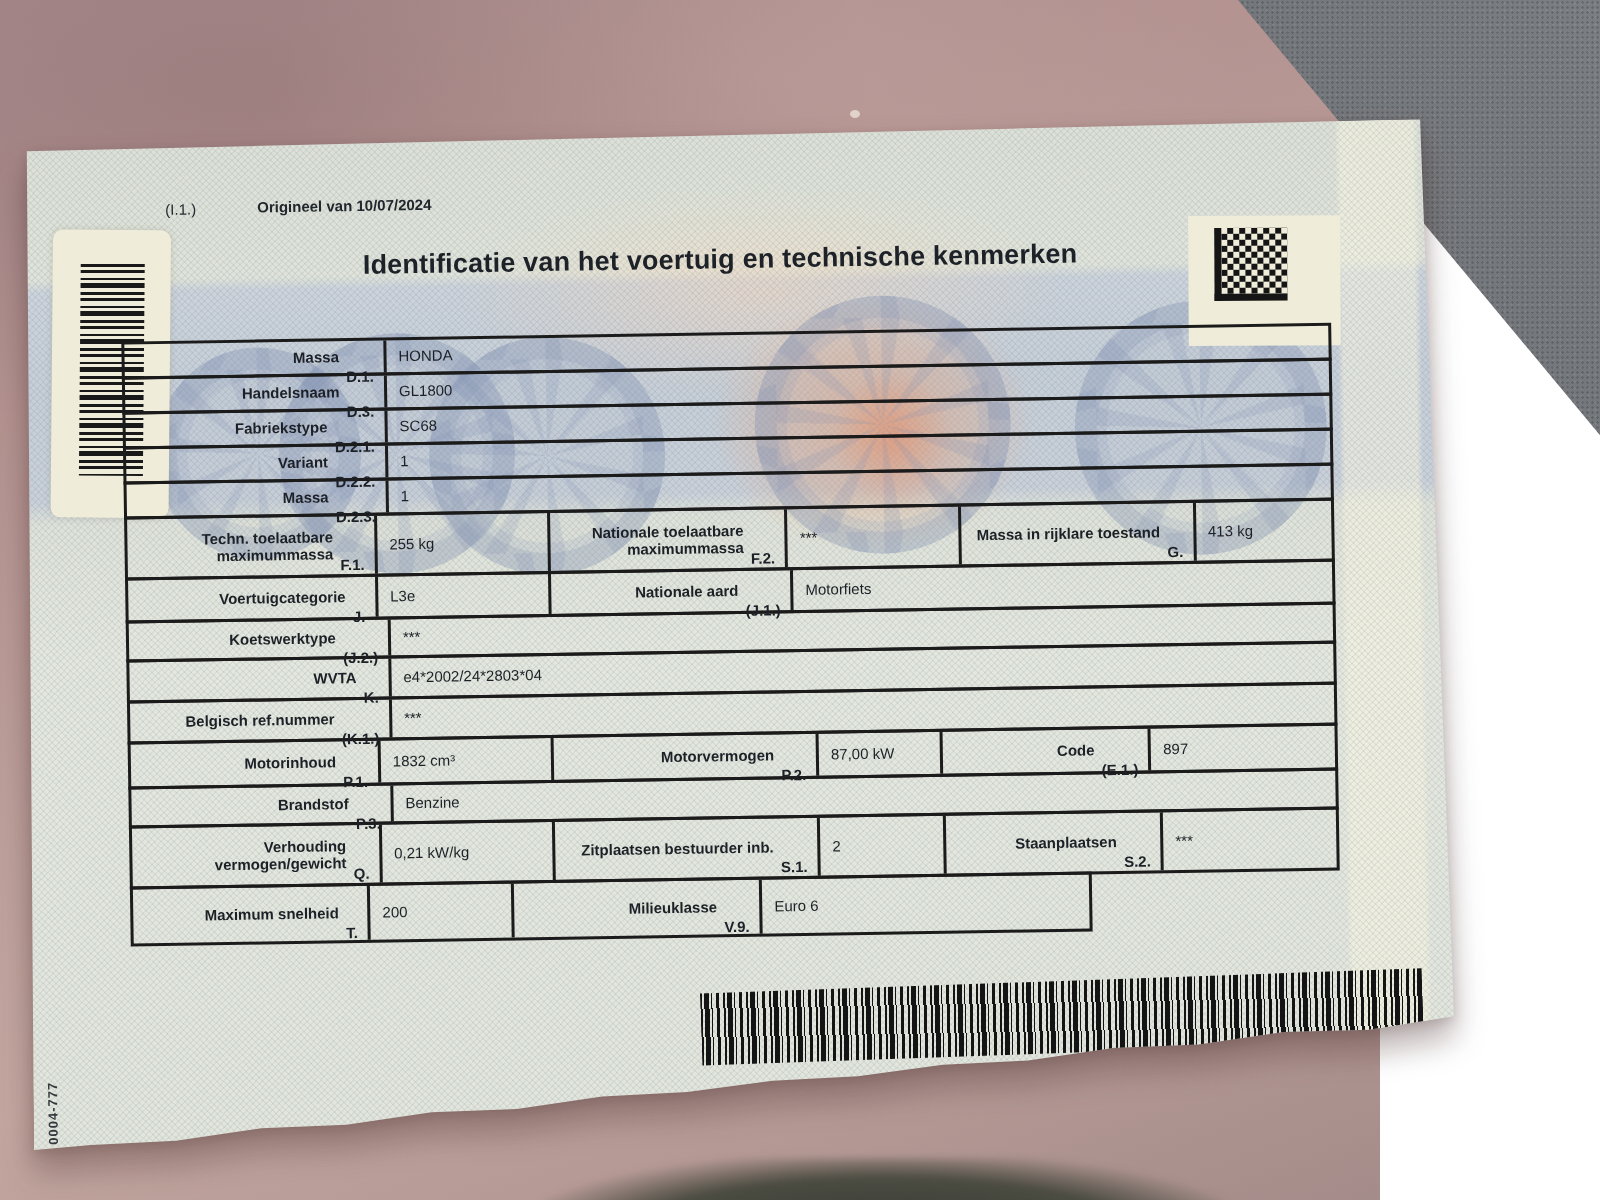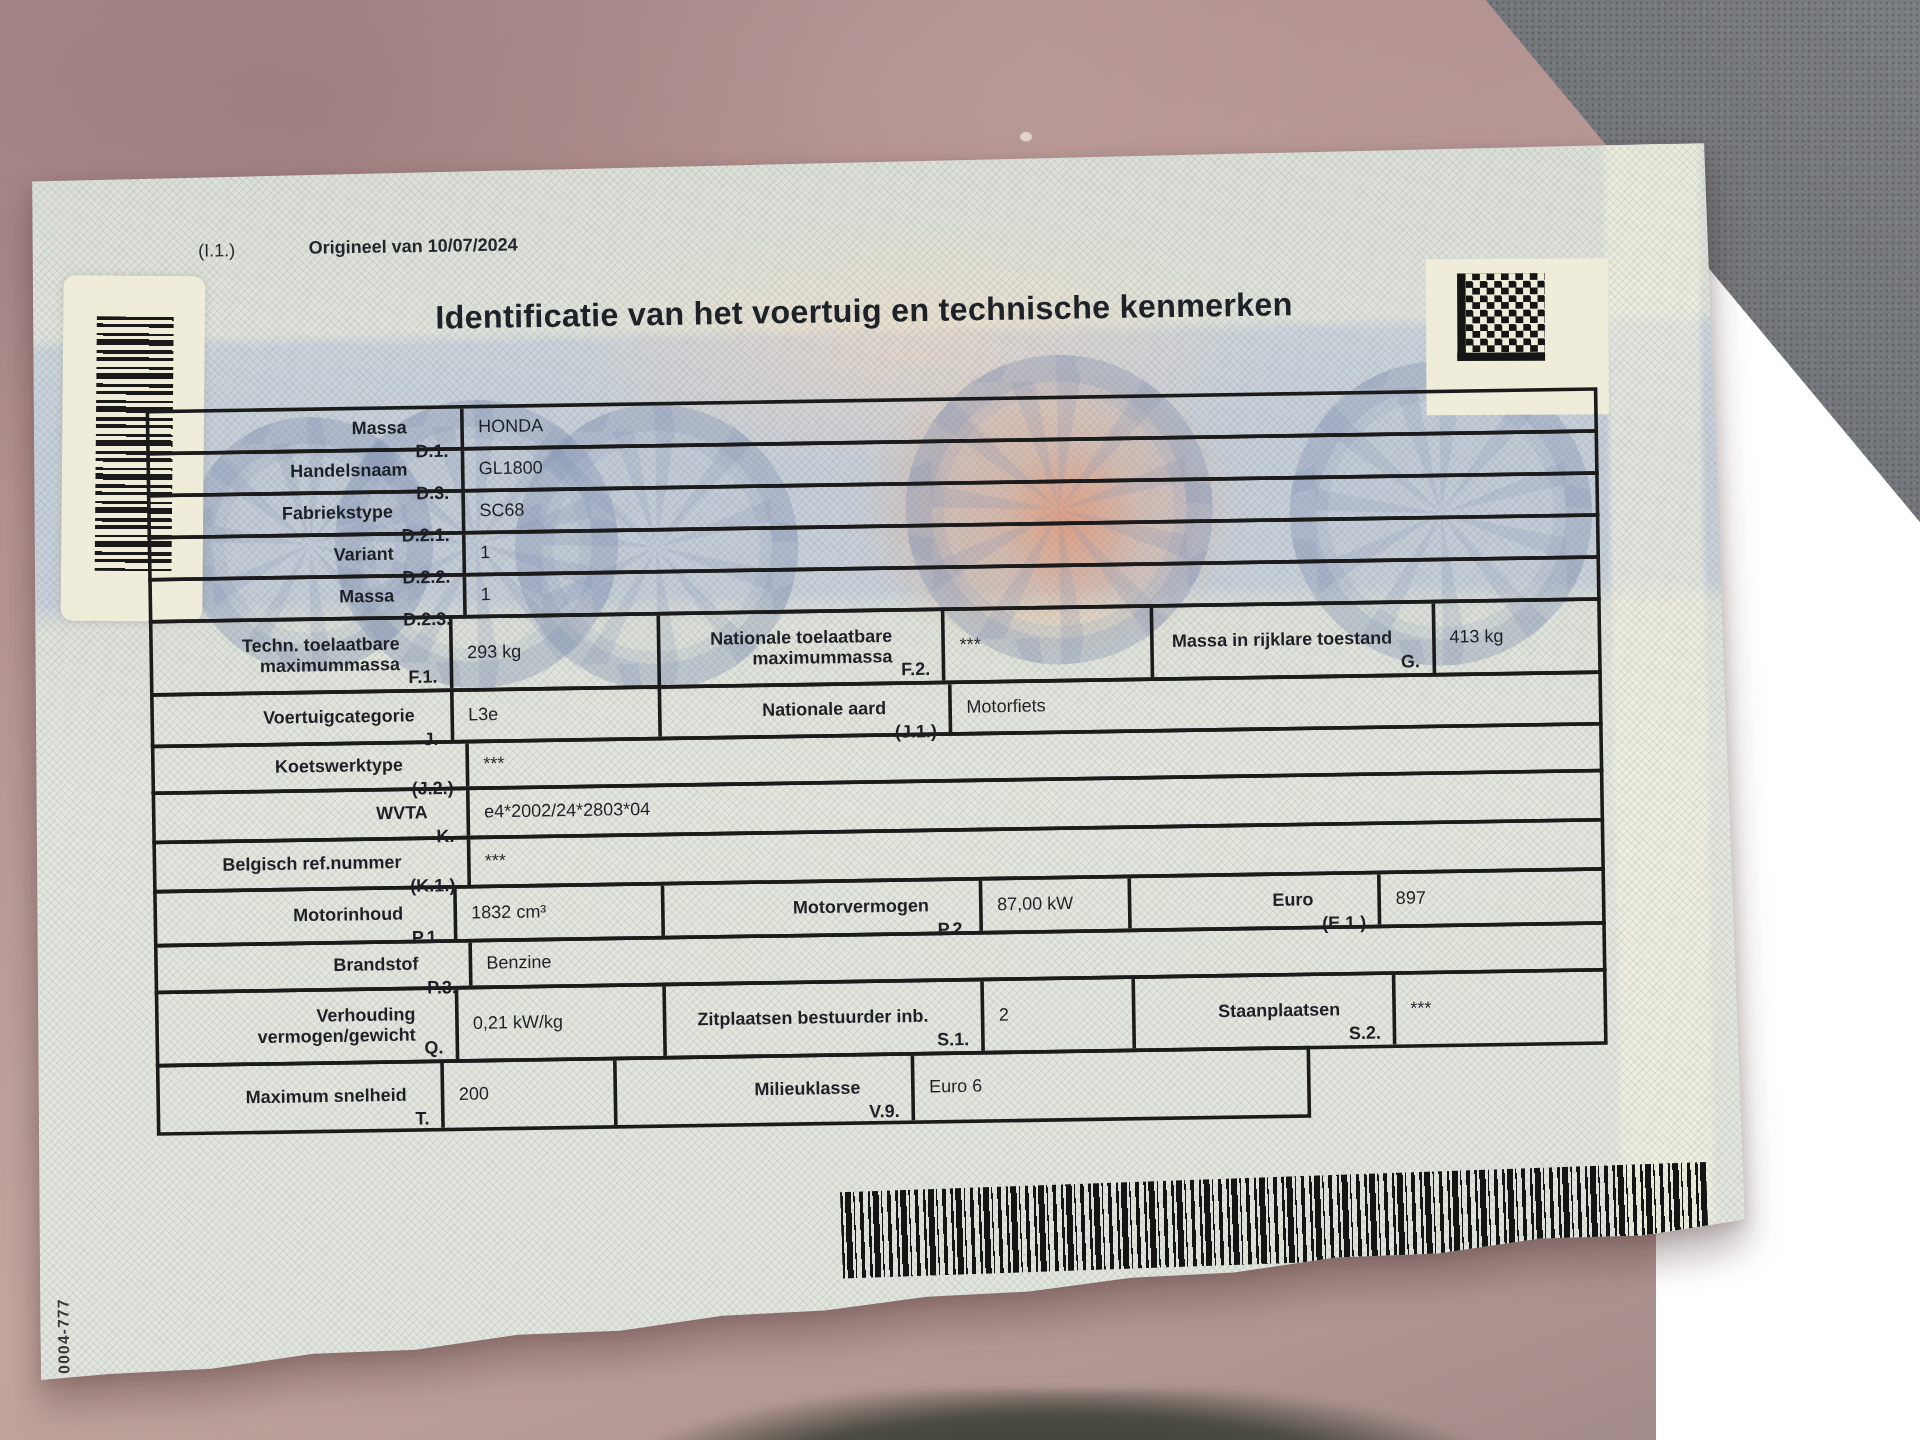--- a/index.html
+++ b/index.html
@@ -165,21 +165,21 @@
               <span>1</span>
             </div>
         </div>
 
         <div class="trow" style="height:64px">
           <div class="c l" style="width:20.5%">
               <span>Techn. toelaatbare maximummassa</span>
               <span class="lc">F.1.</span>
             </div>
           <div class="c v" style="width:14.4%">
-              <span>293 kg</span>
+              <span>255 kg</span>
             </div>
           <div class="c l" style="width:19.7%">
               <span>Nationale toelaatbare maximummassa</span>
               <span class="lc">F.2.</span>
             </div>
           <div class="c v" style="width:14.4%">
               <span>***</span>
             </div>
           <div class="c l" style="width:19.5%">
               <span>Massa in rijklare toestand</span>
@@ -246,21 +246,21 @@
               <span>1832 cm³</span>
             </div>
           <div class="c l" style="width:22%">
               <span>Motorvermogen</span>
               <span class="lc">P.2.</span>
             </div>
           <div class="c v" style="width:10.3%">
               <span>87,00 kW</span>
             </div>
           <div class="c l" style="width:17.3%">
-              <span>Euro</span>
+              <span>Code</span>
               <span class="lc">(E.1.)</span>
             </div>
           <div class="c v" style="width:15.5%">
               <span>897</span>
             </div>
         </div>
 
         <div class="trow" style="height:42px">
           <div class="c l" style="width:21.5%">
               <span>Brandstof</span>

